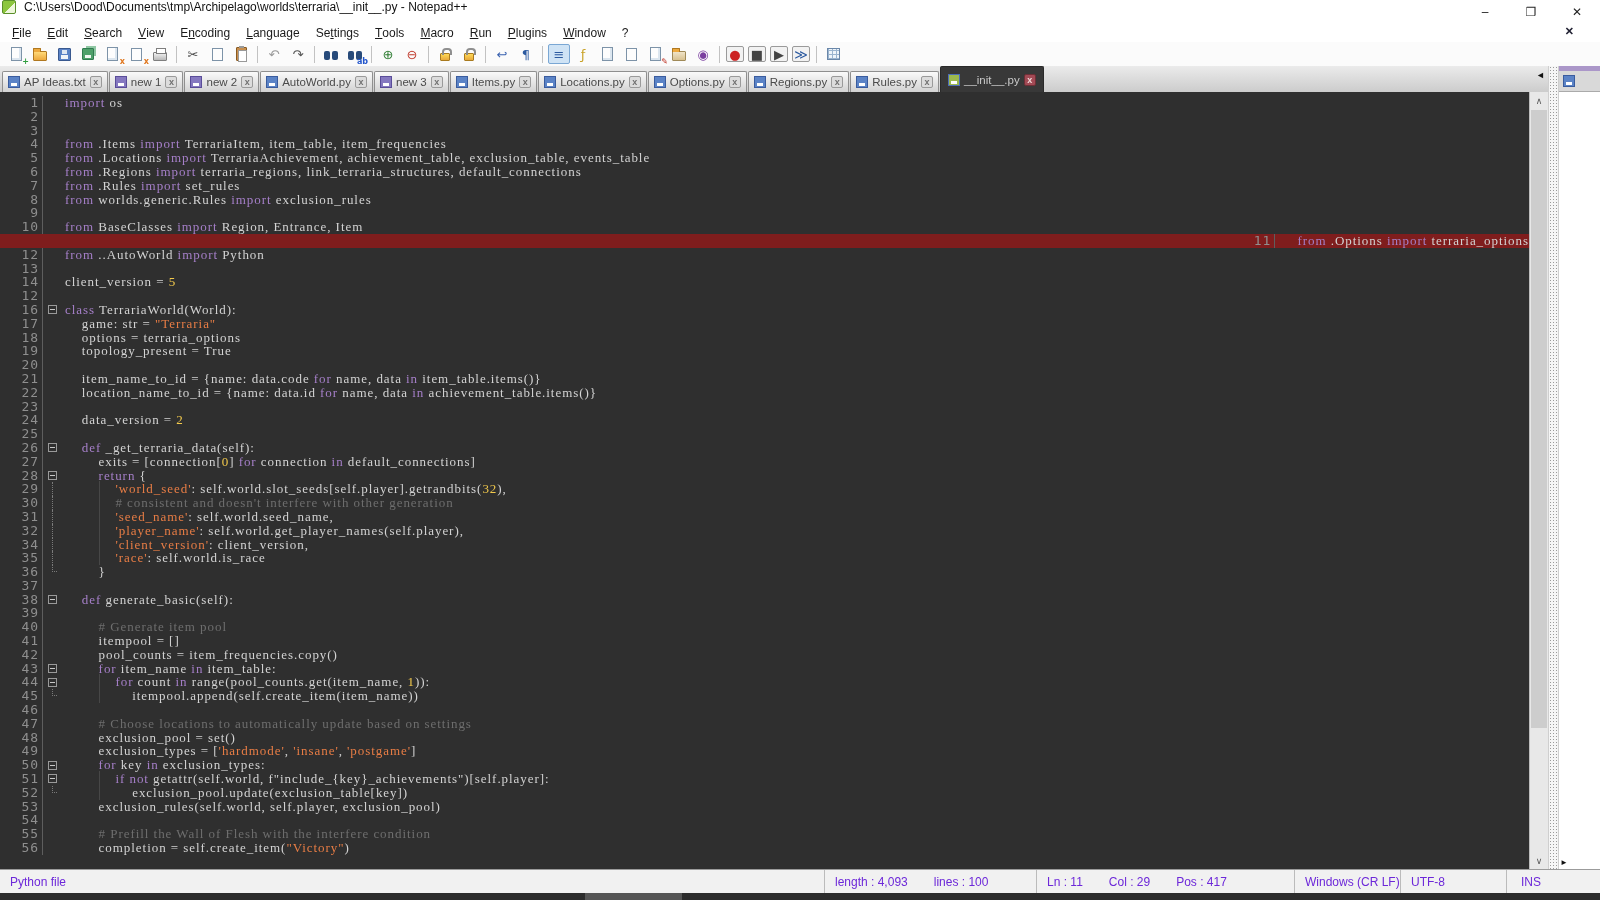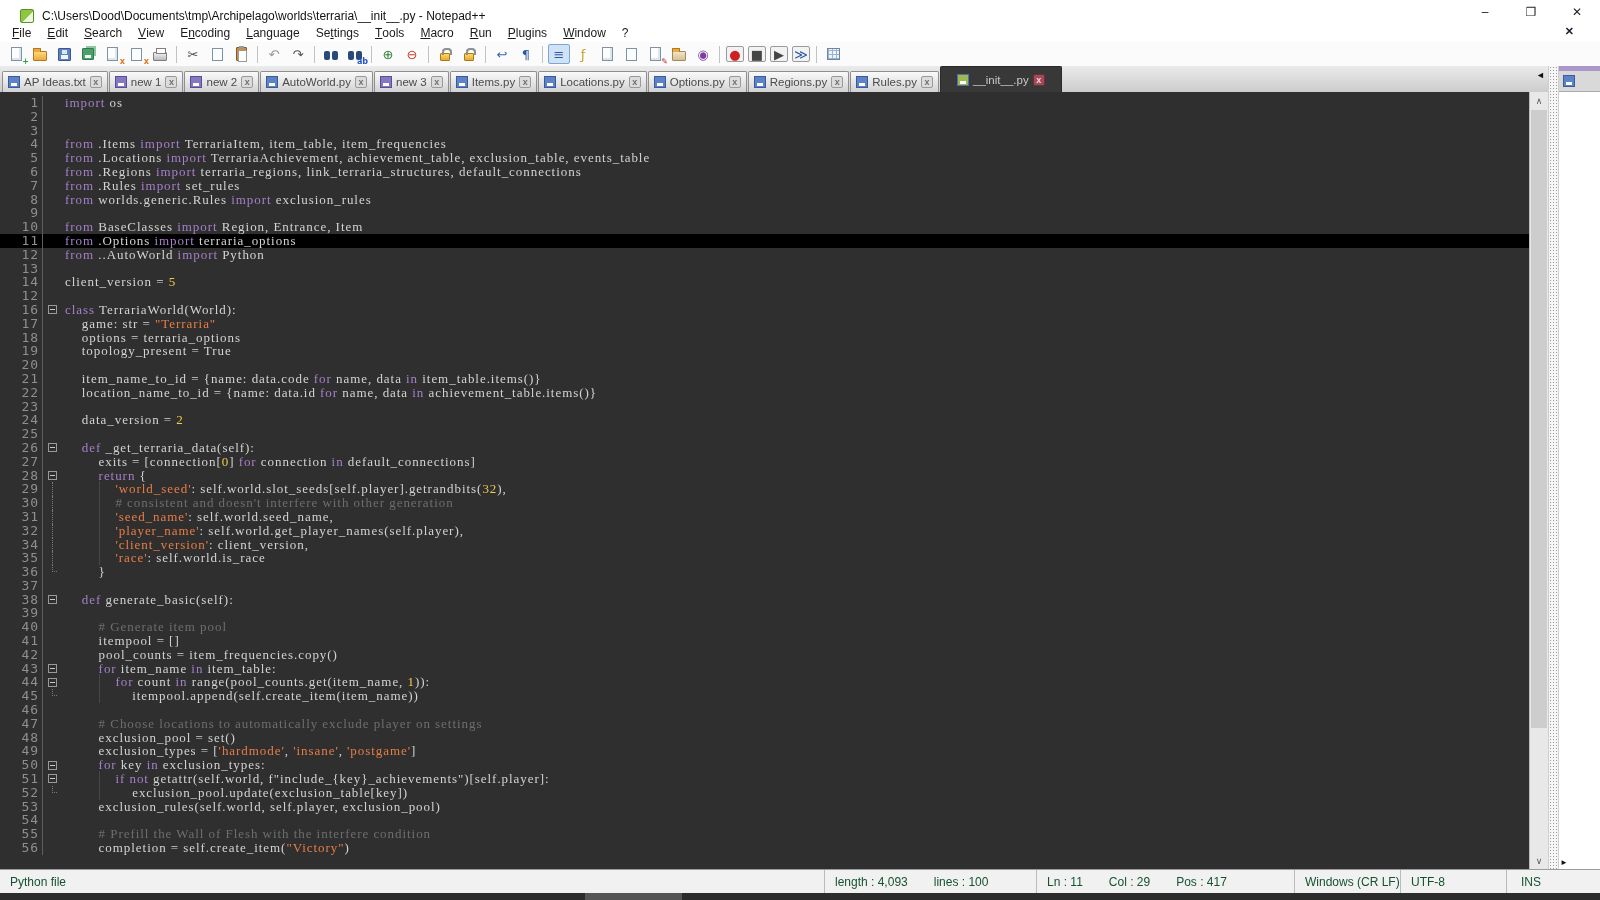--- a/index.html
+++ b/index.html
@@ -1,21 +1,21 @@
 <!DOCTYPE html>
 <html><head>
 <meta charset="utf-8">
 <style>
   * { margin:0; padding:0; box-sizing:border-box; }
   html,body { width:1600px; height:900px; overflow:hidden; }
   body { font-family:"Liberation Sans", sans-serif; background:#fff; }
   .window { width:1600px; height:900px; display:flex; flex-direction:column; background:#fff; }
 
   
-  .titlebar { height:23px; background:#ffffff; display:flex; align-items:flex-end; padding-left:20px; flex:none; }
+  .titlebar { height:23px; background:#ffffff; display:flex; align-items:flex-start; padding-left:2px; flex:none; }
   .npp-ico { width:14px; height:14px; background:linear-gradient(135deg,#8dc63f 0 55%,#eef7db 55%); border:1px solid #5a8f2a; border-radius:2px; flex:none; }
   .title-text { font-size:12px; color:#111; margin-left:8px; white-space:nowrap; }
   .win-controls { margin-left:auto; display:flex; height:100%; }
   .wbtn { width:46px; height:100%; display:flex; align-items:center; justify-content:center; font-size:12px; color:#222; }
 
   
   .menubar { height:19px; background:#ffffff; display:flex; align-items:center; padding-left:4px; flex:none; position:relative; font-size:12px; color:#1a1a1a; }
   .mitem { padding:0 8px; height:100%; display:flex; align-items:center; }
   .menu-close-x { position:absolute; right:26px; top:2px; font-size:11px; color:#223; font-weight:bold; }
 
@@ -52,36 +52,36 @@
   .sh-grid { width:13px; height:12px; border:1px solid #6a87a9; background-color:#eef4fa;
              background-image:repeating-linear-gradient(0deg,#9ab4cf 0 1px,transparent 1px 4px),repeating-linear-gradient(90deg,#9ab4cf 0 1px,transparent 1px 4px); }
 
   
   .content-row { height:803px; display:flex; flex:none; }
   .left-col { flex:1; display:flex; flex-direction:column; min-width:0; position:relative; }
   .tabbar { height:26px; background:linear-gradient(#ebebeb,#cccccc); display:flex; align-items:flex-end; padding-left:2px; flex:none; position:relative; }
   .tab { height:21px; display:flex; align-items:center; gap:4px; padding:0 5px; margin-right:1px;
          background:linear-gradient(#fafafa,#d2d2d2); border:1px solid #8f8f8f; border-bottom:none; border-radius:2px 2px 0 0;
          font-size:11.5px; color:#4a4a4a; white-space:nowrap; }
-  .tab.active { height:26px; background:#383838; border-color:#2a2a2a; color:#c9c9c9; padding:0 16px; }
+  .tab.active { height:26px; background:#383838; border-color:#2a2a2a; color:#c9c9c9; padding:0 7px; }
   .ti { width:12px; height:12px; border:1px solid #3a5c9e; background:#5b83c6; position:relative; flex:none; }
   .ti::before { content:""; position:absolute; left:2px; right:2px; top:6px; bottom:1px; background:#fff; }
   .ti.violet { background:#8578c0; border-color:#5a4d99; }
   .ti.activeicon { background:#9db94e; border-color:#4d6db8; }
   .tx { width:12px; height:12px; border:1px solid #9a9a9a; background:#dcdcdc; color:#707070; font-size:9px; line-height:10px; text-align:center; border-radius:2px; font-weight:bold; flex:none; }
   .tab.active .tx { background:#a24a55; border-color:#6e2e36; color:#f2dada; }
   .tab-scroll-left { position:absolute; right:3px; top:4px; font-size:9px; color:#111; }
 
   .editor-wrap { flex:1; display:flex; min-height:0; }
   .editor { flex:1; background:#2f2f2f; overflow:hidden; padding-top:4px; min-width:0; }
 
   
   .cl { height:13.8px; line-height:13.8px; display:flex; white-space:pre;
         font-family:"DejaVu Sans Mono", monospace; font-size:13px; letter-spacing:0.95px; }
-  .cl.cur { background:#000000; }
+  .cl.cur { background:#7f1d1d;justify-content:flex-end; }
   .num { width:42px; padding-right:3px; text-align:right; color:#8f8f8f; flex:none; }
   .msep { width:1px; background:#5e5e5e; flex:none; }
   .fold { width:19px; flex:none; display:flex; align-items:center; justify-content:center; position:relative; }
   .fb { width:9px; height:9px; border:1px solid #9a9a9a; position:relative; background:#2f2f2f; }
   .fb::after { content:""; position:absolute; left:1px; right:1px; top:3px; height:1px; background:#c8c8c8; }
   .fv { position:absolute; left:9px; top:0; bottom:0; border-left:1px dotted #7a7a7a; }
   .fe { position:absolute; left:9px; top:0; height:7px; width:5px; border-left:1px dotted #7a7a7a; border-bottom:1px dotted #7a7a7a; }
   .codecol { padding-left:3px;font-family:Liberation Serif, serif; }
   .lead { background-image:repeating-linear-gradient(90deg,transparent 0 34px,#474747 34px 35px); }
   .pl { color:#d3d3d3; } .kw { color:#a57fc8; } .st { color:#e87d45; } .nu { color:#f2c94c; } .co { color:#6e6e6e; }
@@ -95,21 +95,21 @@
   
   .splitter { width:10px; flex:none; background-color:#f6f6f6;
               background-image:radial-gradient(#9a9a9a 32%, transparent 36%); background-size:3px 3px; border-left:1px solid #cfcfcf; }
   .right-pane { width:42px; flex:none; background:#ffffff; display:flex; flex-direction:column; position:relative; border-left:1px solid #cfcfcf; }
   .rp-strip { height:5px; background:#ab97c9; }
   .rp-tab { height:21px; background:#d9d9d9; border-bottom:1px solid #aaa; display:flex; align-items:center; padding-left:4px; }
   .rp-body { flex:1; background:#fff; }
   .rp-arrow { position:absolute; bottom:2px; left:1px; font-size:8px; color:#111; }
 
   
-  .statusbar { height:24px; background:#f1f1f1; border-top:1px solid #9b9b9b; display:flex; align-items:stretch; font-size:12px; color:#14532d; flex:none; }
+  .statusbar { height:24px; background:#f1f1f1; border-top:1px solid #9b9b9b; display:flex; align-items:stretch; font-size:12px; color:#6d28d9; flex:none; }
   .sb-sec { display:flex; align-items:center; padding-left:10px; border-right:1px solid #bbb; white-space:nowrap; gap:26px; }
   .sb-doc { flex:1; }
   .sb-len { width:212px; flex:none; }
   .sb-pos { width:258px; flex:none; }
   .sb-eol { width:106px; flex:none; }
   .sb-enc { width:106px; flex:none; }
   .sb-ins { width:93px; flex:none; border-right:none; padding-left:14px; }
 
   .bottom-strip { height:7px; background:#2c2c2c; position:relative; flex:none; }
   .bottom-strip .seg { position:absolute; left:585px; width:97px; top:0; bottom:0; background:#555; }
@@ -363,21 +363,21 @@
             <div class="cl"><div class="num">37</div><div class="msep"></div><div class="fold"></div><div class="codecol"></div></div>
             <div class="cl"><div class="num">38</div><div class="msep"></div><div class="fold"><span class="fb"></span></div><div class="codecol"><span class="lead">    </span><span class="kw">def</span><span class="pl"> generate_basic(self):</span></div></div>
             <div class="cl"><div class="num">39</div><div class="msep"></div><div class="fold"></div><div class="codecol"></div></div>
             <div class="cl"><div class="num">40</div><div class="msep"></div><div class="fold"></div><div class="codecol"><span class="lead">        </span><span class="co"># Generate item pool</span></div></div>
             <div class="cl"><div class="num">41</div><div class="msep"></div><div class="fold"></div><div class="codecol"><span class="lead">        </span><span class="pl">itempool = []</span></div></div>
             <div class="cl"><div class="num">42</div><div class="msep"></div><div class="fold"></div><div class="codecol"><span class="lead">        </span><span class="pl">pool_counts = item_frequencies.copy()</span></div></div>
             <div class="cl"><div class="num">43</div><div class="msep"></div><div class="fold"><span class="fb"></span></div><div class="codecol"><span class="lead">        </span><span class="kw">for</span><span class="pl"> item_name </span><span class="kw">in</span><span class="pl"> item_table:</span></div></div>
             <div class="cl"><div class="num">44</div><div class="msep"></div><div class="fold"><span class="fb"></span></div><div class="codecol"><span class="lead">            </span><span class="kw">for</span><span class="pl"> count </span><span class="kw">in</span><span class="pl"> range(pool_counts.get(item_name, </span><span class="nu">1</span><span class="pl">)):</span></div></div>
             <div class="cl"><div class="num">45</div><div class="msep"></div><div class="fold"><span class="fe"></span></div><div class="codecol"><span class="lead">                </span><span class="pl">itempool.append(self.create_item(item_name))</span></div></div>
             <div class="cl"><div class="num">46</div><div class="msep"></div><div class="fold"></div><div class="codecol"></div></div>
-            <div class="cl"><div class="num">47</div><div class="msep"></div><div class="fold"></div><div class="codecol"><span class="lead">        </span><span class="co"># Choose locations to automatically exclude player on settings</span></div></div>
+            <div class="cl"><div class="num">47</div><div class="msep"></div><div class="fold"></div><div class="codecol"><span class="lead">        </span><span class="co"># Choose locations to automatically update based on settings</span></div></div>
             <div class="cl"><div class="num">48</div><div class="msep"></div><div class="fold"></div><div class="codecol"><span class="lead">        </span><span class="pl">exclusion_pool = set()</span></div></div>
             <div class="cl"><div class="num">49</div><div class="msep"></div><div class="fold"></div><div class="codecol"><span class="lead">        </span><span class="pl">exclusion_types = [</span><span class="st">'hardmode'</span><span class="pl">, </span><span class="st">'insane'</span><span class="pl">, </span><span class="st">'postgame'</span><span class="pl">]</span></div></div>
             <div class="cl"><div class="num">50</div><div class="msep"></div><div class="fold"><span class="fb"></span></div><div class="codecol"><span class="lead">        </span><span class="kw">for</span><span class="pl"> key </span><span class="kw">in</span><span class="pl"> exclusion_types:</span></div></div>
             <div class="cl"><div class="num">51</div><div class="msep"></div><div class="fold"><span class="fb"></span></div><div class="codecol"><span class="lead">            </span><span class="kw">if</span><span class="pl"> </span><span class="kw">not</span><span class="pl"> getattr(self.world, f"include_{key}_achievements")[self.player]:</span></div></div>
             <div class="cl"><div class="num">52</div><div class="msep"></div><div class="fold"><span class="fe"></span></div><div class="codecol"><span class="lead">                </span><span class="pl">exclusion_pool.update(exclusion_table[key])</span></div></div>
             <div class="cl"><div class="num">53</div><div class="msep"></div><div class="fold"></div><div class="codecol"><span class="lead">        </span><span class="pl">exclusion_rules(self.world, self.player, exclusion_pool)</span></div></div>
             <div class="cl"><div class="num">54</div><div class="msep"></div><div class="fold"></div><div class="codecol"></div></div>
             <div class="cl"><div class="num">55</div><div class="msep"></div><div class="fold"></div><div class="codecol"><span class="lead">        </span><span class="co"># Prefill the Wall of Flesh with the interfere condition</span></div></div>
             <div class="cl"><div class="num">56</div><div class="msep"></div><div class="fold"></div><div class="codecol"><span class="lead">        </span><span class="pl">completion = self.create_item(</span><span class="st">"Victory"</span><span class="pl">)</span></div></div>
           </div>

